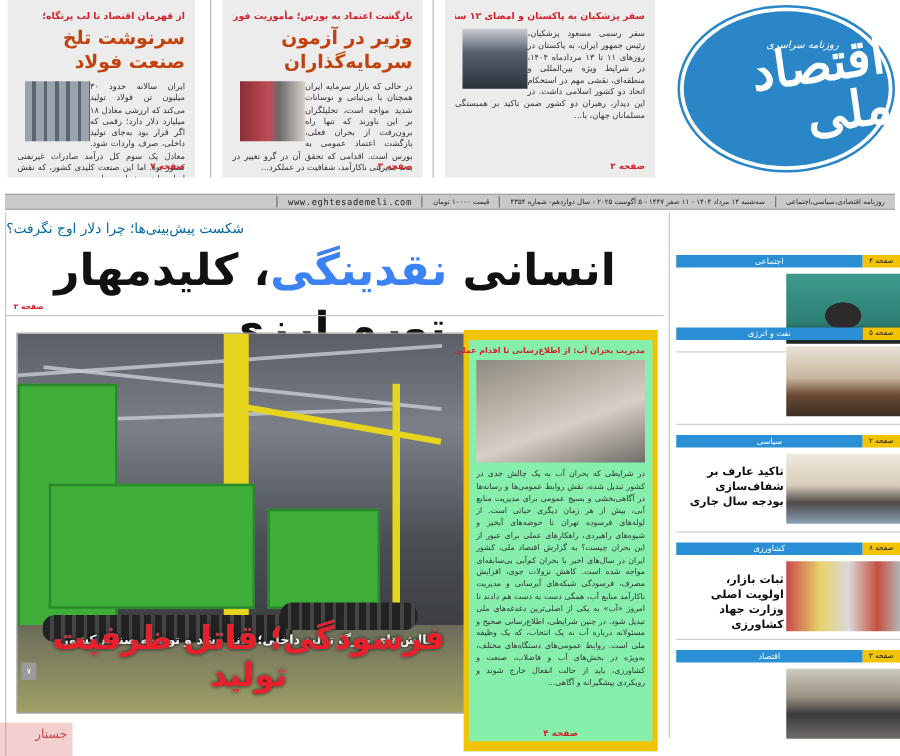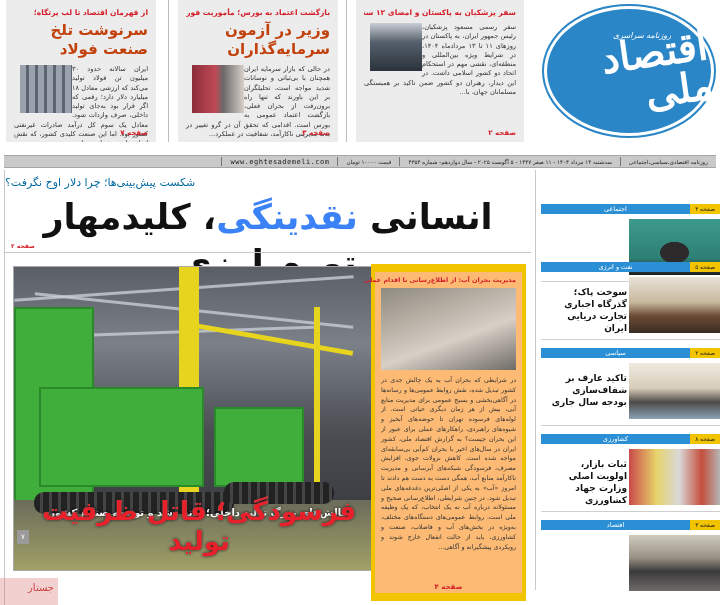--- a/index.html
+++ b/index.html
@@ -61,21 +61,21 @@
   .photo .caption-sub { position: absolute; left: 0; right: 0; bottom: 52px; text-align: center; font-size: 10px; font-weight: bold; color: #ffffff; text-shadow: 0 0 3px #000; }
   .photo .caption-main { position: absolute; left: 0; right: 0; bottom: 14px; text-align: center; font-size: 26px; font-weight: bold; color: #e8202a; text-shadow: 0 0 3px #000, 0 0 1px #fff; }
   .photo .page-num { position: absolute; left: 3px; bottom: 26px; width: 12px; height: 14px; background: #9a9a9a; color: #fff; font-size: 7px; text-align: center; line-height: 14px; }
 
   
   .stamp { position: absolute; left: 0; top: 578px; width: 58px; height: 27px; background: rgba(220,120,120,0.35); color: #c44; font-size: 10px; padding: 4px; }
 
   
   .water {
     position: absolute; left: 371px; top: 264px; width: 155px; height: 337px;
-    border: 4px solid #f2c400; border-top-width: 8px; border-bottom-width: 8px; background: #fdba74;
+    border: 4px solid #f2c400; border-top-width: 8px; border-bottom-width: 8px; background: #86efac;
     padding: 4px 6px;
   }
   .water .kicker { font-size: 6.4px; color: #d4202a; font-weight: bold; text-align: center; white-space: nowrap; }
   .water .title { font-size: 11px; font-weight: bold; text-align: center; line-height: 15px; margin-top: 4px; color: #111; }
   .water .img { margin-top: 4px; height: 82px; background: linear-gradient(160deg, #8f8a80 0%, #b9b2a7 35%, #d8cfc6 60%, #6f6c67 100%); }
   .water .body { margin-top: 5px; font-size: 6.3px; line-height: 9.8px; color: #333; text-align: justify; }
   .water .pageref { position: absolute; bottom: 2px; left: 0; right: 0; text-align: center; font-size: 7px; color: #d4202a; font-weight: bold; }
 
   
   .rcol { position: absolute; left: 541px; top: 170px; width: 179px; height: 435px; }
@@ -185,21 +185,20 @@
     </div>
     <div class="rimg" style="background:radial-gradient(ellipse at 50% 60%,#2c2a2b 0 22%,transparent 23%),linear-gradient(180deg,#3d9a8c 0%,#2d7f74 70%,#1f1f1f 100%);"></div>
   </div>
 
   <div class="rsec" style="top:86px;">
     <div class="rhead">
       <div class="pg">صفحه ۵</div>
       <div class="cat">نفت و انرژی</div>
     </div>
     <div class="rimg" style="background:linear-gradient(180deg,#e8e2d8 0%,#c8b89e 45%,#6a4a32 70%,#3a2d24 100%);"></div>
-    <div class="rtitle">سوخت پاک؛ گذرگاه اجباری تجارت دریایی ایران</div>
   </div>
 
   <div class="rsec" style="top:258px;">
     <div class="rhead">
       <div class="pg">صفحه ۸</div>
       <div class="cat">کشاورزی</div>
     </div>
     <div class="rimg" style="background:linear-gradient(90deg,#c94a4a 0%,#e7d36a 30%,#d9d9d9 55%,#c44f3c 80%,#b5b5b5 100%);"></div>
     <div class="rtitle">ثبات بازار، اولویت اصلی وزارت جهاد کشاورزی</div>
   </div>

